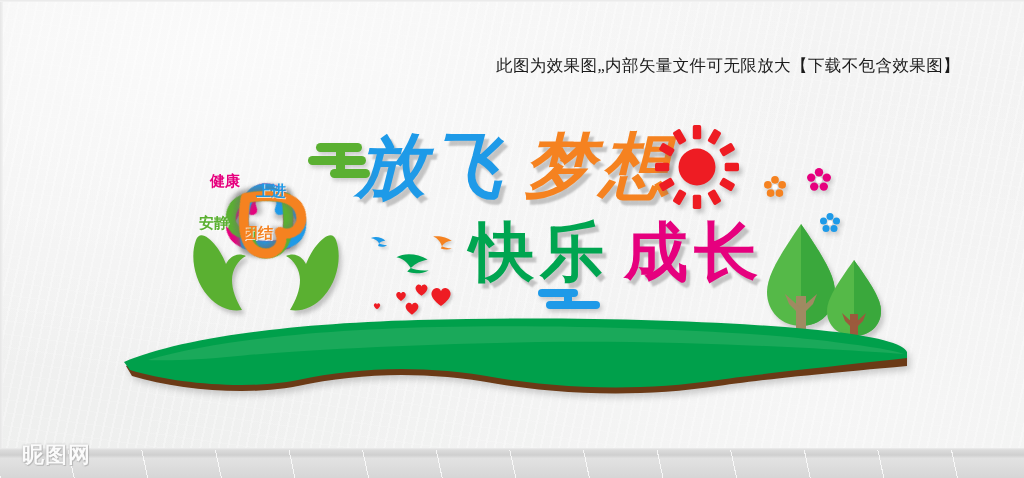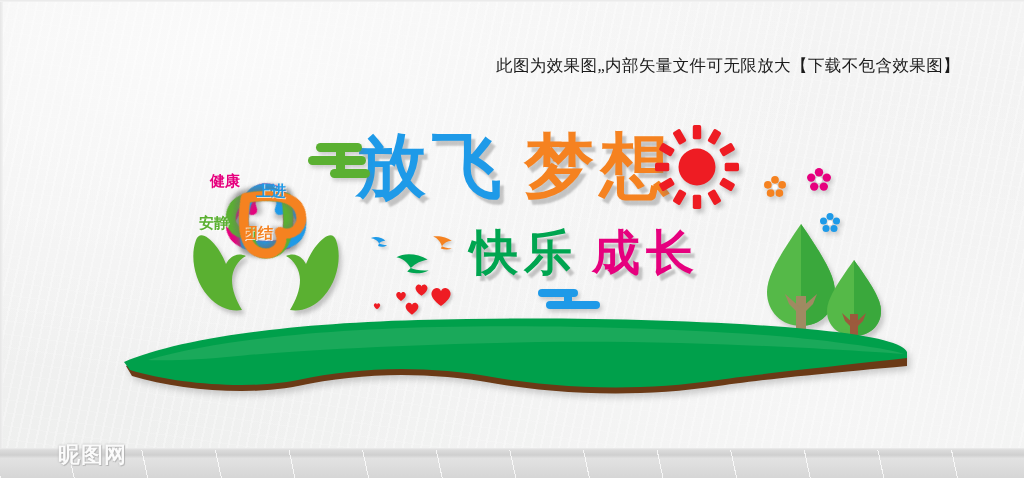--- a/index.html
+++ b/index.html
@@ -39,22 +39,22 @@
     letter-spacing:0px;white-space:nowrap;z-index:6;
     font-family:"DejaVu Sans","Liberation Sans",sans-serif;
     text-shadow:1px 1px 0 rgba(255,255,255,.7);}
   #hands{position:absolute;left:0px;top:96px;width:160px;height:84px;}
   #hands svg{filter:drop-shadow(3px 4px 2px rgba(110,110,110,.38));}
 
   
   .headline{position:absolute;white-space:nowrap;font-weight:bold;
     font-family:"DejaVu Sans","Liberation Sans",sans-serif;
     text-shadow:4px 5px 2px rgba(120,120,120,.40);}
-  #line1{left:356px;top:129px;font-size:70px;line-height:74px;letter-spacing:6px;}
-  #line2{left:470px;top:216px;font-size:48px;line-height:72px;letter-spacing:6px;}
+  #line1{left:356px;top:129px;font-size:70px;line-height:74px;letter-spacing:6px;font-style:italic;}
+  #line2{left:470px;top:216px;font-size:64px;line-height:72px;letter-spacing:6px;}
   .c-blue{color:#1e9ae8;}
   .c-orange{color:#f58220;}
   .c-green{color:#00a550;}
   .c-pink{color:#e6007e;}
 
   
   .stripes{position:absolute;filter:drop-shadow(2px 3px 2px rgba(120,120,120,.35));}
 
   
   #sun{position:absolute;left:655px;top:125px;width:84px;height:84px;
@@ -74,21 +74,21 @@
   #hill{position:absolute;left:118px;top:318px;width:790px;height:90px;
     filter:drop-shadow(3px 4px 3px rgba(120,120,120,.35));}
 
   
   #floor{position:absolute;left:0;top:450px;width:1024px;height:28px;
     background:linear-gradient(180deg,#dcdcdc 0%,#cfcfcf 18%,#e2e2e2 30%,#d6d6d6 100%);}
   #floor-lines{position:absolute;inset:0;
     background-image:repeating-linear-gradient(78deg,rgba(255,255,255,.8) 0 1px,rgba(0,0,0,0) 1px 72px);}
   #floor-top{position:absolute;left:0;top:448px;width:1024px;height:4px;
     background:linear-gradient(180deg,#ededed,#c9c9c9);}
-  #watermark{position:absolute;left:22px;top:440px;display:flex;align-items:center;gap:2px;margin-left:36px;}
+  #watermark{position:absolute;left:22px;top:440px;display:flex;align-items:center;gap:2px;}
   #watermark-cn{font-size:22px;font-weight:bold;color:rgba(255,255,255,.95);
     text-shadow:0 0 2px rgba(160,160,160,.9),1px 1px 0 rgba(170,170,170,.6);
     font-family:"DejaVu Sans","Liberation Sans",sans-serif;letter-spacing:1px;}
   #watermark-url{font-size:20px;font-weight:bold;color:rgba(255,255,255,.95);
     text-shadow:0 0 2px rgba(165,165,165,.95),1px 1px 0 rgba(175,175,175,.6);
     font-family:"DejaVu Sans","Liberation Sans",sans-serif;letter-spacing:.3px;}
   #idbadge{position:absolute;right:8px;top:446px;
     background:rgba(150,150,150,.55);color:#fff;font-size:11.5px;
     padding:3px 7px;letter-spacing:.2px;white-space:nowrap;
     font-family:"Liberation Sans","DejaVu Sans",sans-serif;}

